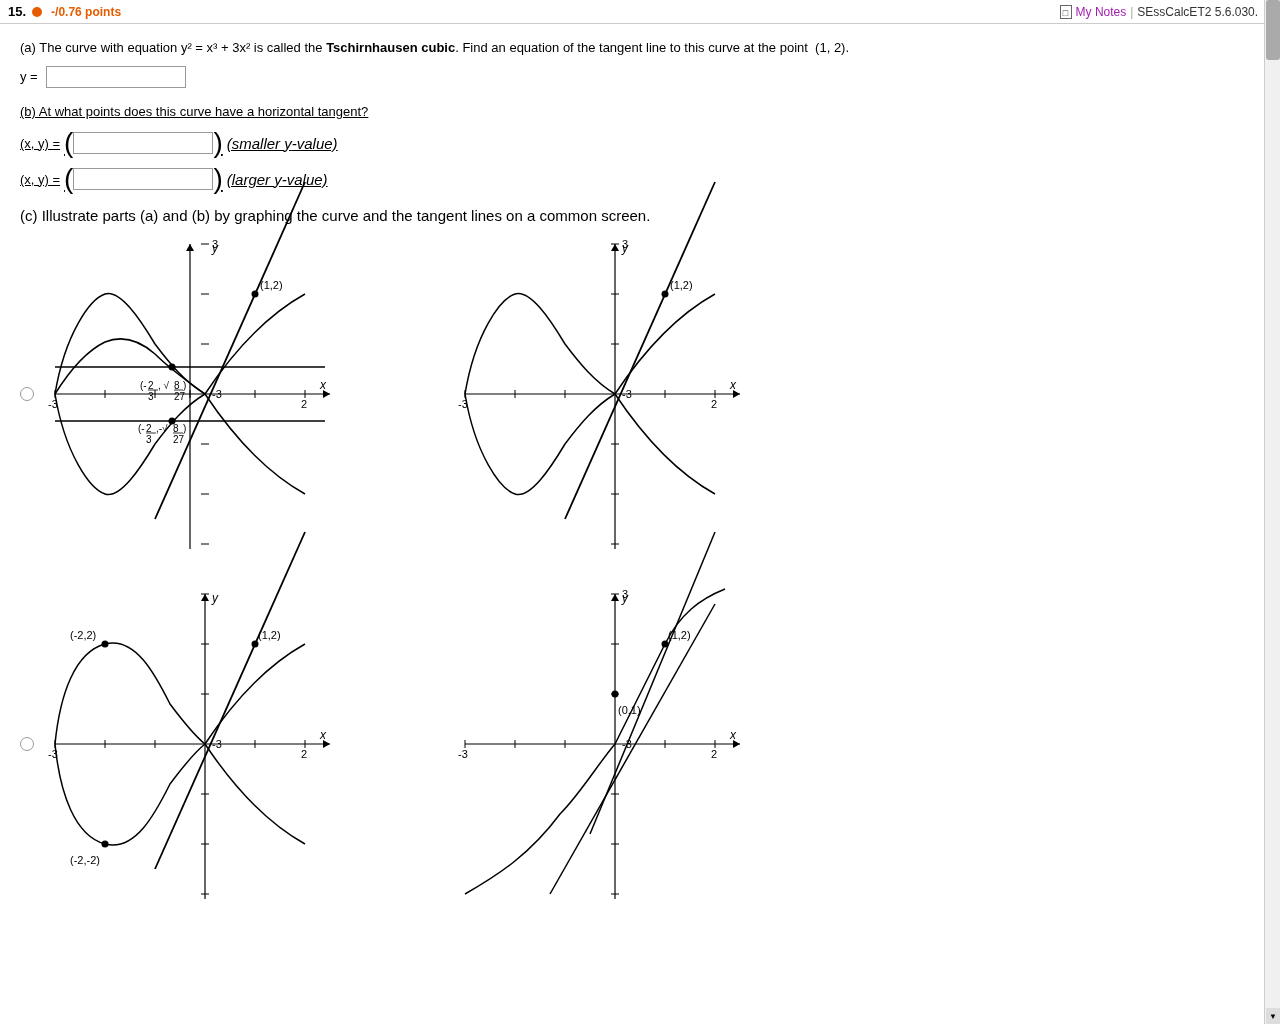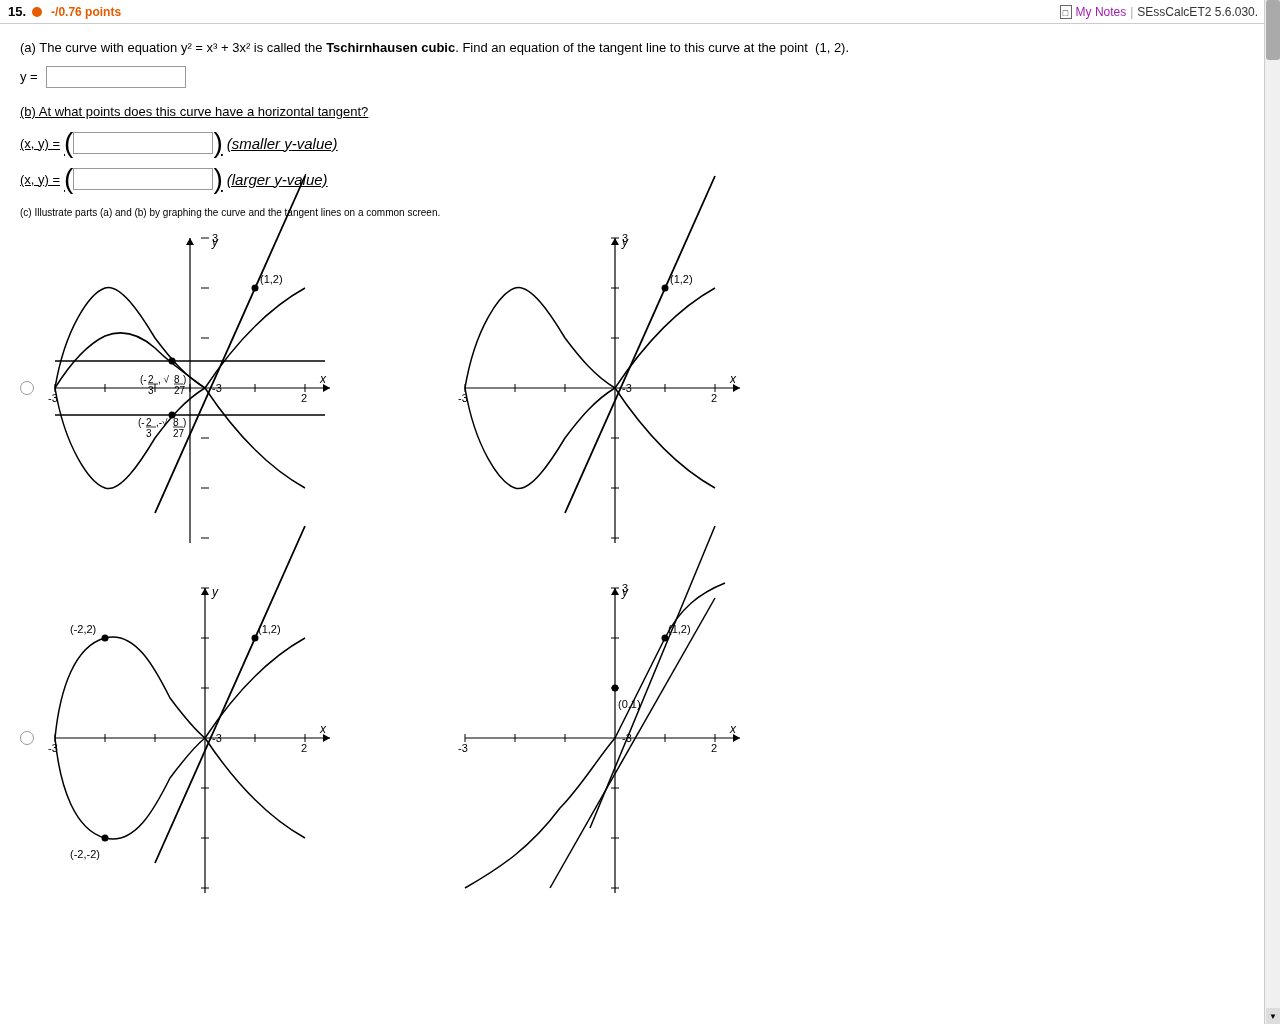--- a/index.html
+++ b/index.html
@@ -104,21 +104,21 @@
       width: 140px;
       height: 22px;
       font-size: 13px;
       padding: 2px 4px;
     }
     .y-value-label { font-size: 15px; margin-left: 4px; font-style: italic; }
 
     
     .part-c {
       margin-top: 14px;
-      font-size: 10px;
+      font-size: 15px;
       margin-bottom: 10px;
     }
 
     
     .graphs-section {
       display: flex;
       flex-direction: column;
       gap: 30px;
       margin-top: 10px;
     }

